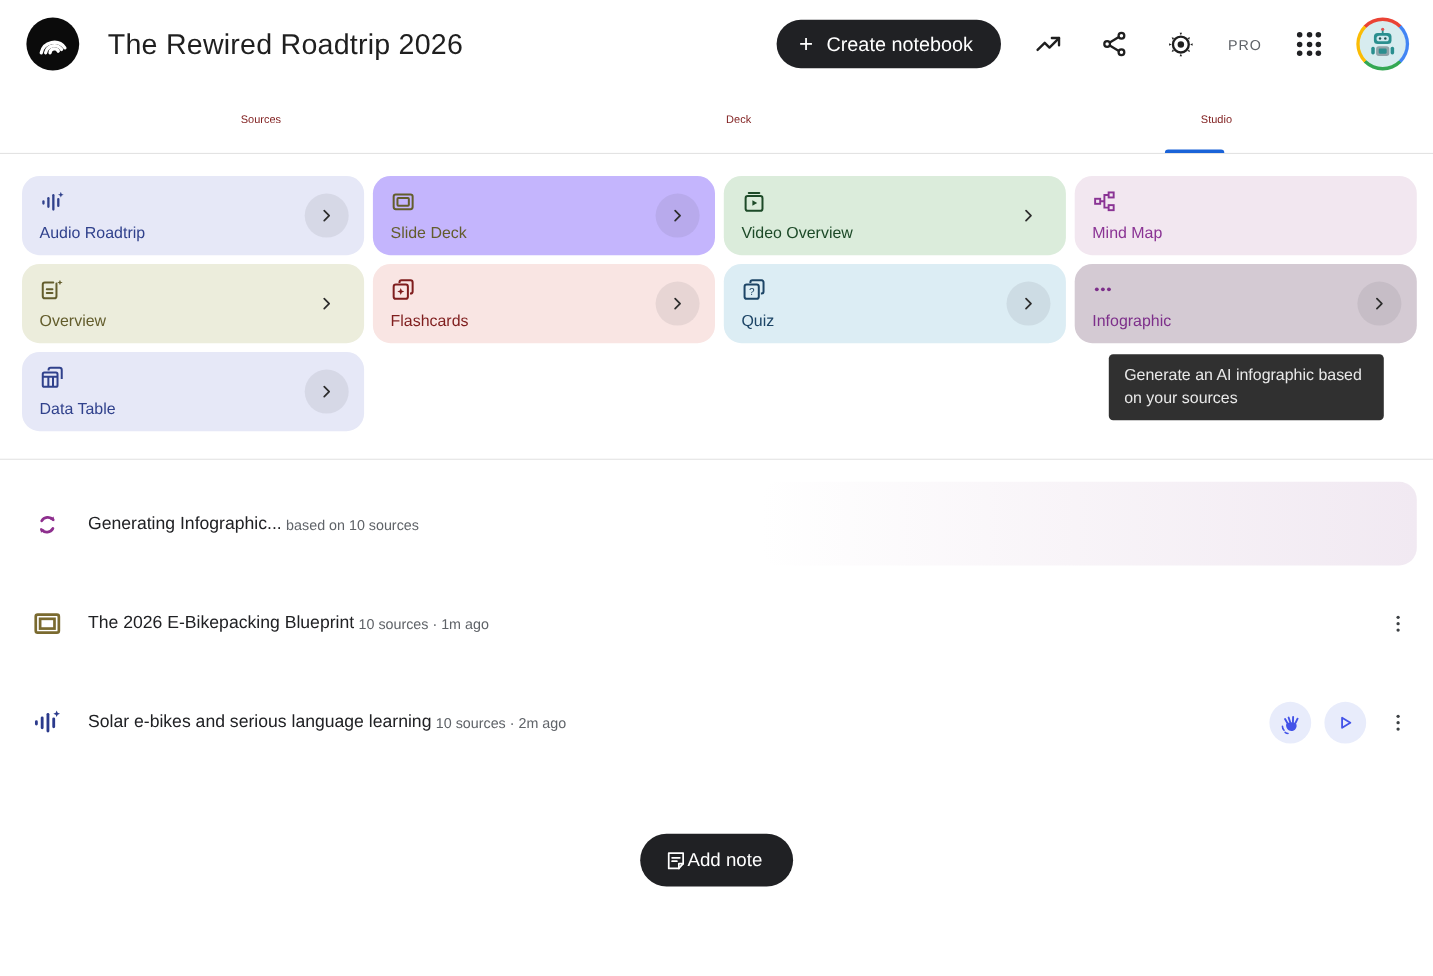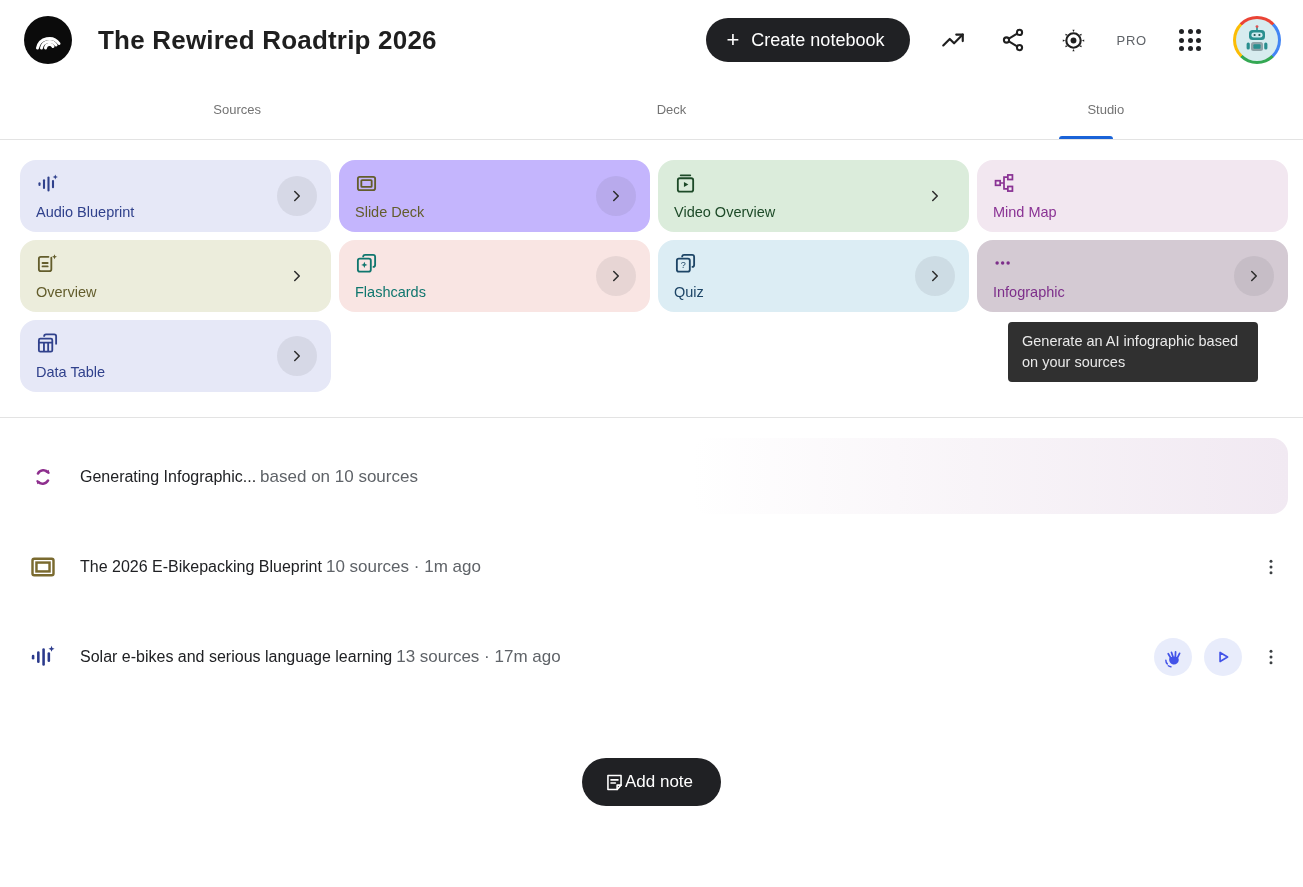--- a/index.html
+++ b/index.html
@@ -4,35 +4,35 @@
 <style>
   * { margin:0; padding:0; box-sizing:border-box; }
   html,body { background:#fff; }
   body {
     width:1303px; height:887px; position:relative; overflow:hidden;
     font-family:"Liberation Sans", sans-serif; color:#1f1f1f;
   }
   
   .header { height:80px; display:flex; align-items:center; padding:0 22px 0 24px; }
   .logo { width:48px; height:48px; border-radius:50%; background:#0b0b0b; display:flex; align-items:center; justify-content:center; flex:0 0 auto; }
-  .nb-title { font-size:26px; color:#1f1f1f; margin-left:26px; letter-spacing:.2px; font-weight:700; }
+  .nb-title { font-size:26px; color:#1f1f1f; margin-left:26px; letter-spacing:.2px; font-weight:400; }
   .header-right { margin-left:auto; display:flex; align-items:center; gap:26px; }
   .create-btn { display:flex; align-items:center; gap:12px; background:var(--pill,#202124); color:#fff;
     height:44px; border-radius:22px; padding:0 26px 0 20px; font-size:18px; border:none; cursor:pointer; }
   .create-btn .plus { font-size:22px; font-weight:400; line-height:1; }
   .hicon { width:34px; height:34px; display:flex; align-items:center; justify-content:center; cursor:pointer; }
   .pro { font-size:13px; color:#5f6368; letter-spacing:.8px; }
   .apps-grid { display:grid; grid-template-columns:repeat(3,5px); grid-template-rows:repeat(3,5px); gap:3.5px; }
   .apps-grid span { width:5px; height:5px; border-radius:50%; background:#202124; }
   .avatar { width:48px; height:48px; border-radius:50%; padding:3px; cursor:pointer;
     background:conic-gradient(from -45deg, #ea4335 0 25%, #4285f4 25% 50%, #34a853 50% 75%, #fbbc05 75% 100%); }
   .avatar-inner { width:100%; height:100%; border-radius:50%; background:#d7ecef; display:flex; align-items:center; justify-content:center; }
   
   .tabbar { height:60px; display:flex; border-bottom:1px solid #e3e3e3; }
-  .tab { flex:1; display:flex; align-items:center; justify-content:center; font-size:13px; color:#737373; cursor:pointer; position:relative; font-weight:400;padding-left:40px; }
+  .tab { flex:1; display:flex; align-items:center; justify-content:center; font-size:10px; color:#7f1d1d; cursor:pointer; position:relative; font-weight:400;padding-left:40px; }
   .tab.active { font-weight:400; }
   .tab.active::after { content:""; position:absolute; bottom:0; left:50%; transform:translateX(-50%);
     width:54px; height:3px; border-radius:3px 3px 0 0; background:var(--accent,#1a63d8); }
   
   .cards { display:grid; grid-template-columns:repeat(4,1fr); gap:8px; padding:20px 15px 0 20px; }
   .card { position:relative; height:72px; border-radius:16px; padding:13px 16px; cursor:pointer; }
   .card-icon { position:absolute; top:12px; left:16px; }
   .card-label { position:absolute; left:16px; bottom:12px; font-size:14.5px; font-weight:500; }
   .chev { position:absolute; right:14px; top:50%; transform:translateY(-50%); width:40px; height:40px;
     display:flex; align-items:center; justify-content:center; border-radius:50%; color:#2d2d2d; }
@@ -41,21 +41,21 @@
   .tooltip { position:absolute; left:1008px; top:322px; width:250px; background:var(--tooltip,#303030);
     color:#e9e9e9; font-size:14.5px; line-height:1.42; padding:9px 14px 10px; border-radius:4px; z-index:6; }
   
   .divider { border:none; border-top:1px solid #e3e3e3; margin-top:25px; }
   
   .artifacts { padding:14px 15px 0 20px; }
   .row { position:relative; display:flex; align-items:center; height:90px; }
   .row-icon { width:46px; display:flex; justify-content:center; flex:0 0 auto; margin-right:14px; }
   .row-text { display:flex; flex-direction:row; gap:4px;align-items:center; }
   .row-title { font-size:16px; color:#202124; }
-  .row-sub { font-size:17px; color:#5f6368; }
+  .row-sub { font-size:13px; color:#5f6368; }
   .row-actions { margin-left:auto; display:flex; align-items:center; gap:12px; }
   .round-btn { width:38px; height:38px; border-radius:50%; background:#e8ecfb; border:none; display:flex; align-items:center; justify-content:center; cursor:pointer; }
   .dots-btn { width:34px; height:34px; border:none; background:transparent; display:flex; align-items:center; justify-content:center; cursor:pointer; }
   .shimmer { position:absolute; left:672px; right:0; top:6px; bottom:8px; border-radius:16px;
     background:linear-gradient(90deg, rgba(243,236,243,0) 0%, rgba(243,236,243,0.55) 45%, #f1e9f2 100%); }
   .ic-purple { color:#8e2f8e; } .ic-olive { color:#7a6a2f; } .ic-navy { color:#2b3a8c; } .ic-blue { color:#4353e8; }
   
   .footer { display:flex; justify-content:center; margin-top:56px; }
   .addnote-btn { display:flex; align-items:center; background:var(--pill,#202124); color:#fff;
     height:48px; border-radius:24px; padding:0 28px 0 22px; font-size:17px; border:none; cursor:pointer; }
@@ -147,21 +147,21 @@
   <div class="card studio-card" style="background: rgb(230, 232, 247); color: rgb(48, 65, 140);">
     <span class="card-icon">
       <svg width="24" height="24" viewBox="0 0 24 24" stroke="currentColor" stroke-width="2.1" stroke-linecap="round" fill="none">
         <line x1="3.5" y1="11.2" x2="3.5" y2="13"></line>
           <line x1="8" y1="8.2" x2="8" y2="16"></line>
         <line x1="12.5" y1="5.5" x2="12.5" y2="18.5"></line>
           <line x1="17" y1="9" x2="17" y2="15.2"></line>
         <path d="M19.3 2.4l.75 1.85L21.9 5l-1.85.75-.75 1.85-.75-1.85L16.7 5l1.85-.75z" fill="currentColor" stroke="none"></path>
       </svg>
     </span>
-    <span class="card-label">Audio Blueprint</span>
+    <span class="card-label">Audio Roadtrip</span>
     <span class="chev circle">
       <svg width="18" height="18" viewBox="0 0 24 24" fill="none" stroke="currentColor" stroke-width="2.1" stroke-linecap="round" stroke-linejoin="round">
           <path d="M9 6l6 6-6 6"></path>
         </svg>
     </span>
   </div>
 
   <div class="card studio-card" style="background: #c4b5fd; color: rgb(99, 93, 44);">
     <span class="card-icon">
       <svg width="23" height="23" viewBox="0 0 24 24" fill="none" stroke="currentColor" stroke-width="1.9">
@@ -214,21 +214,21 @@
       </svg>
     </span>
     <span class="card-label">Overview</span>
     <span class="chev">
       <svg width="18" height="18" viewBox="0 0 24 24" fill="none" stroke="currentColor" stroke-width="2.1" stroke-linecap="round" stroke-linejoin="round">
           <path d="M9 6l6 6-6 6"></path>
         </svg>
     </span>
   </div>
 
-  <div class="card studio-card" style="background: rgb(249, 229, 227); color: #0f766e;">
+  <div class="card studio-card" style="background: rgb(249, 229, 227); color: #7f1d1d;">
     <span class="card-icon">
       <svg width="23" height="23" viewBox="0 0 24 24" fill="none" stroke="currentColor" stroke-width="1.9" stroke-linejoin="round">
         <path d="M8.5 5.5V5a2 2 0 0 1 2-2H19a2 2 0 0 1 2 2v8.5a2 2 0 0 1-2 2h-.5"></path>
         <rect x="3" y="7" width="13.5" height="13.5" rx="2"></rect>
         <path d="M9.75 10.2l.95 2.35 2.35.95-2.35.95-.95 2.35-.95-2.35-2.35-.95 2.35-.95z" fill="currentColor" stroke="none"></path>
       </svg>
     </span>
     <span class="card-label">Flashcards</span>
     <span class="chev circle">
       <svg width="18" height="18" viewBox="0 0 24 24" fill="none" stroke="currentColor" stroke-width="2.1" stroke-linecap="round" stroke-linejoin="round">
@@ -335,21 +335,21 @@
       <svg width="28" height="28" viewBox="0 0 24 24" stroke="currentColor" stroke-width="2.2" stroke-linecap="round" fill="none">
         <line x1="3.5" y1="11.2" x2="3.5" y2="13"></line>
           <line x1="8" y1="8.2" x2="8" y2="16"></line>
         <line x1="12.5" y1="5.5" x2="12.5" y2="18.5"></line>
           <line x1="17" y1="9" x2="17" y2="15.2"></line>
         <path d="M19.3 2.4l.75 1.85L21.9 5l-1.85.75-.75 1.85-.75-1.85L16.7 5l1.85-.75z" fill="currentColor" stroke="none"></path>
       </svg>
     </div>
     <div class="row-text">
       <div class="row-title">Solar e-bikes and serious language learning</div>
-      <div class="row-sub">13 sources · 17m ago</div>
+      <div class="row-sub">10 sources · 2m ago</div>
     </div>
     <div class="row-actions">
       <button class="round-btn">
         <span class="ic-blue">
           <svg width="22" height="22" viewBox="0 0 24 24" fill="none" stroke="currentColor" stroke-width="1.9" stroke-linecap="round">
             <path d="M9.2 12.6L6.8 8.4M11.9 11.6L10.3 6.9M14.6 11.4l.2-5M17.2 12.2l2-4.2"></path>
             <path d="M7.9 13.5c1-1.6 6.8-3 9.4-.9 1.6 1.3 1.3 4.6-.7 6.3-2.2 1.9-5.6 1.7-7.3-.3-1-1.2-1.8-3.4-1.4-5.1z" fill="currentColor" stroke="none"></path>
             <path d="M4.2 15.5a5.6 5.6 0 0 0 1.6 4M6.9 21.5a6 6 0 0 0 2.8 1.2" stroke-width="1.6"></path>
           </svg>
         </span>

